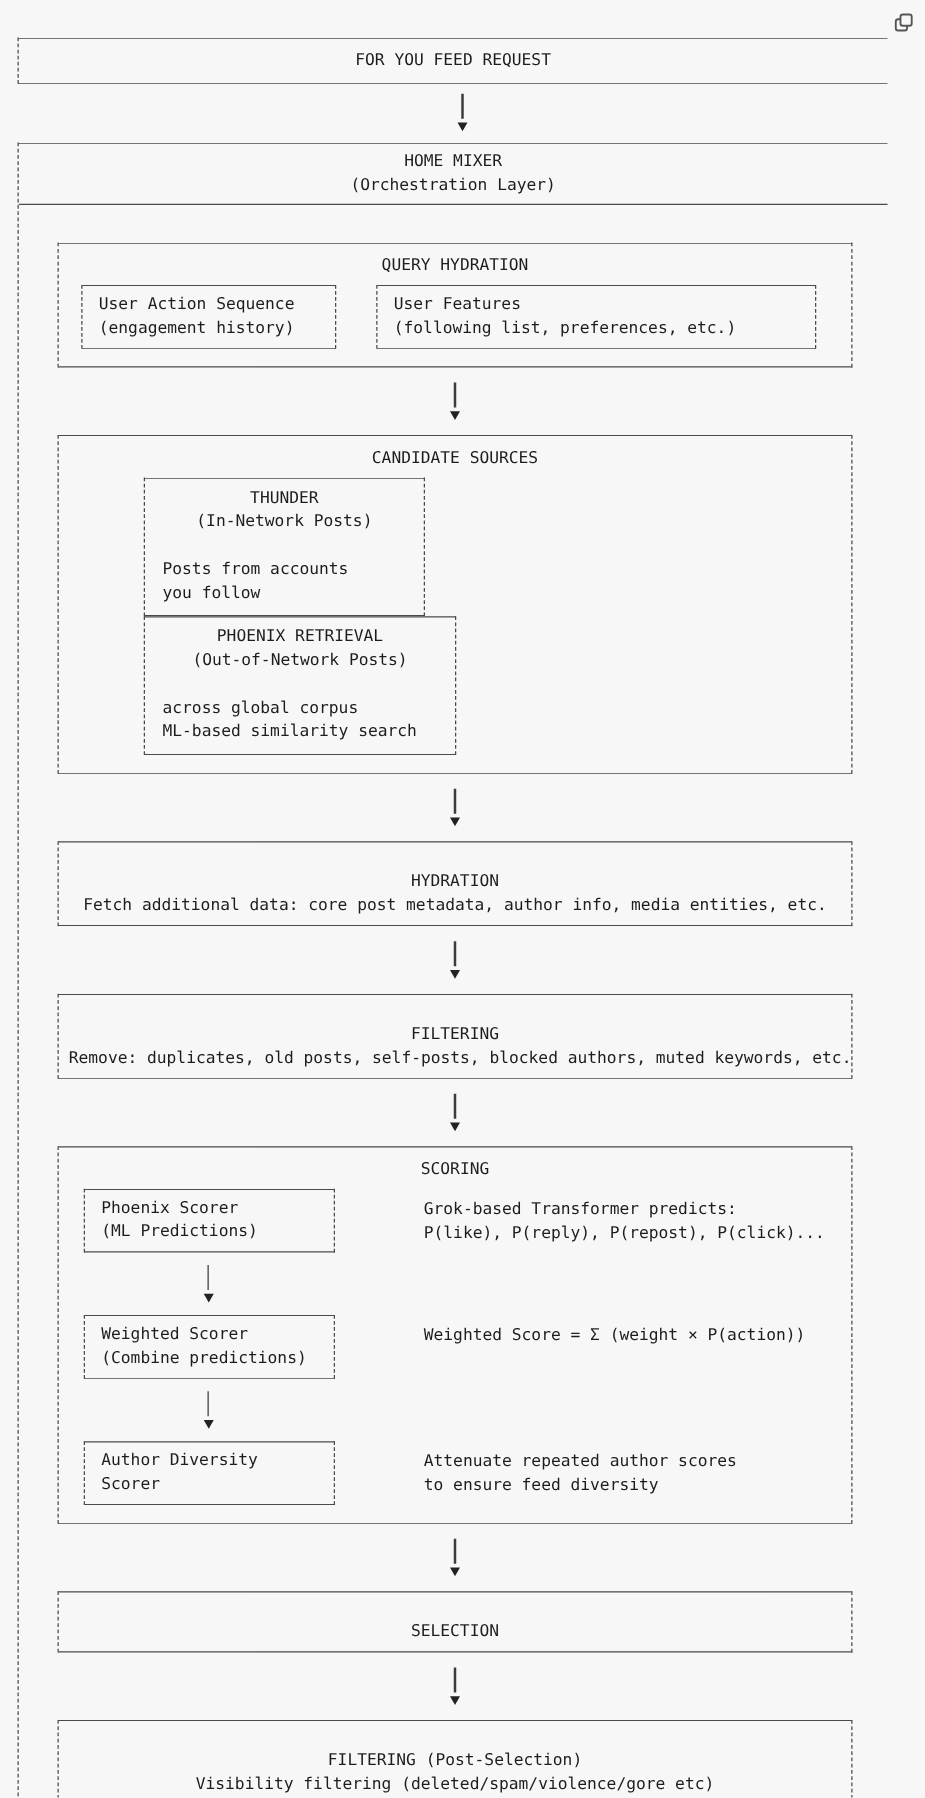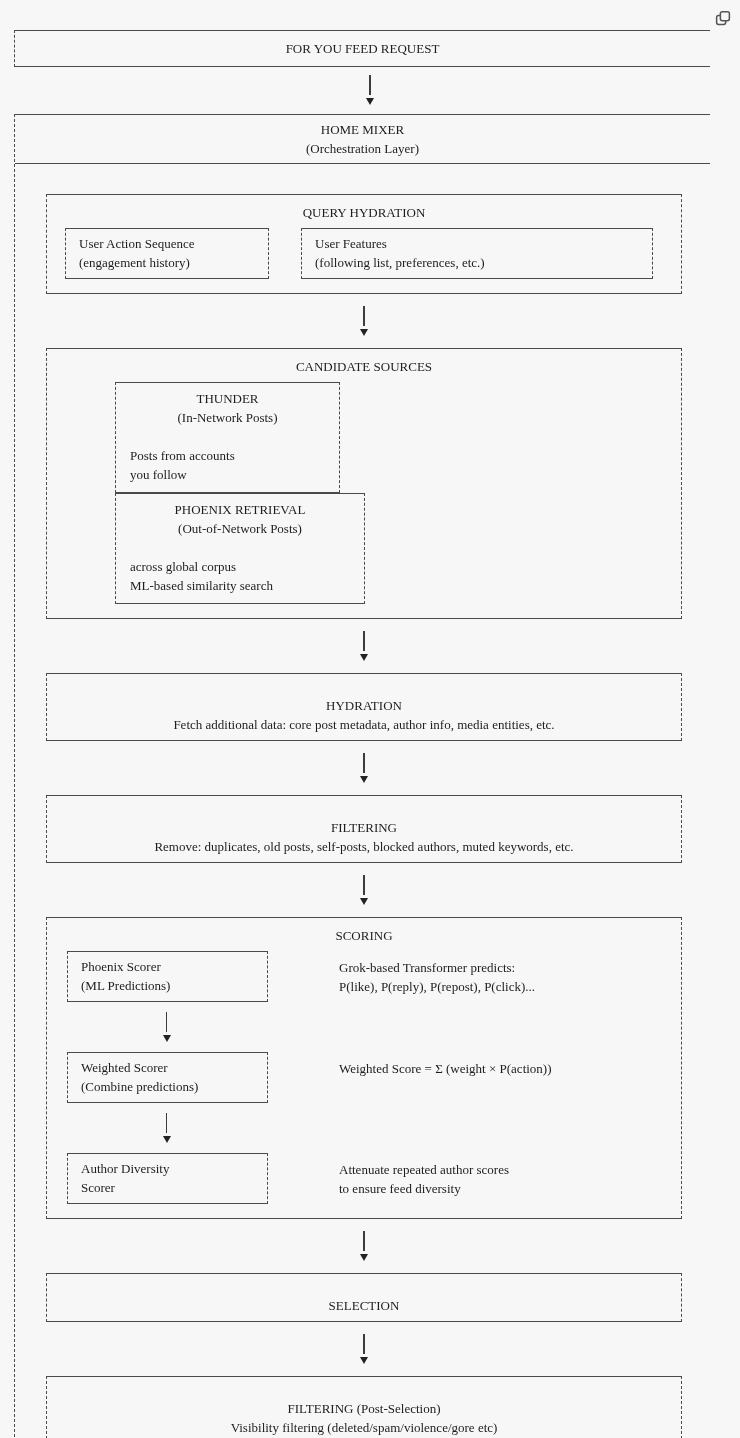--- a/index.html
+++ b/index.html
@@ -14,21 +14,21 @@
 
   
   .box {
     border:1.5px solid #4a4a4a;
     border-left-style:dashed; border-right-style:dashed;
   }
   .clip-right { border-right:none; }           
   .outer { margin-left:14px; width:696px; }
 
   .tcenter { text-align:center; }
-  .line { min-height:19px; white-space:nowrap;font-family:Liberation Serif, serif; }
+  .line { min-height:19px; white-space:nowrap; }
 
   
   .request-box { margin-top:30px; padding:8px 0; }
 
   
   .arrow { display:flex; flex-direction:column; align-items:center; }
   .arrow-a { margin:8px 0 9px; }
   .arrow-b { margin:12px 0; }
   .arrow-c { margin:10px 0; }
   .arrow .stem { width:1.5px; height:20px; background:#3c3c3c; }

